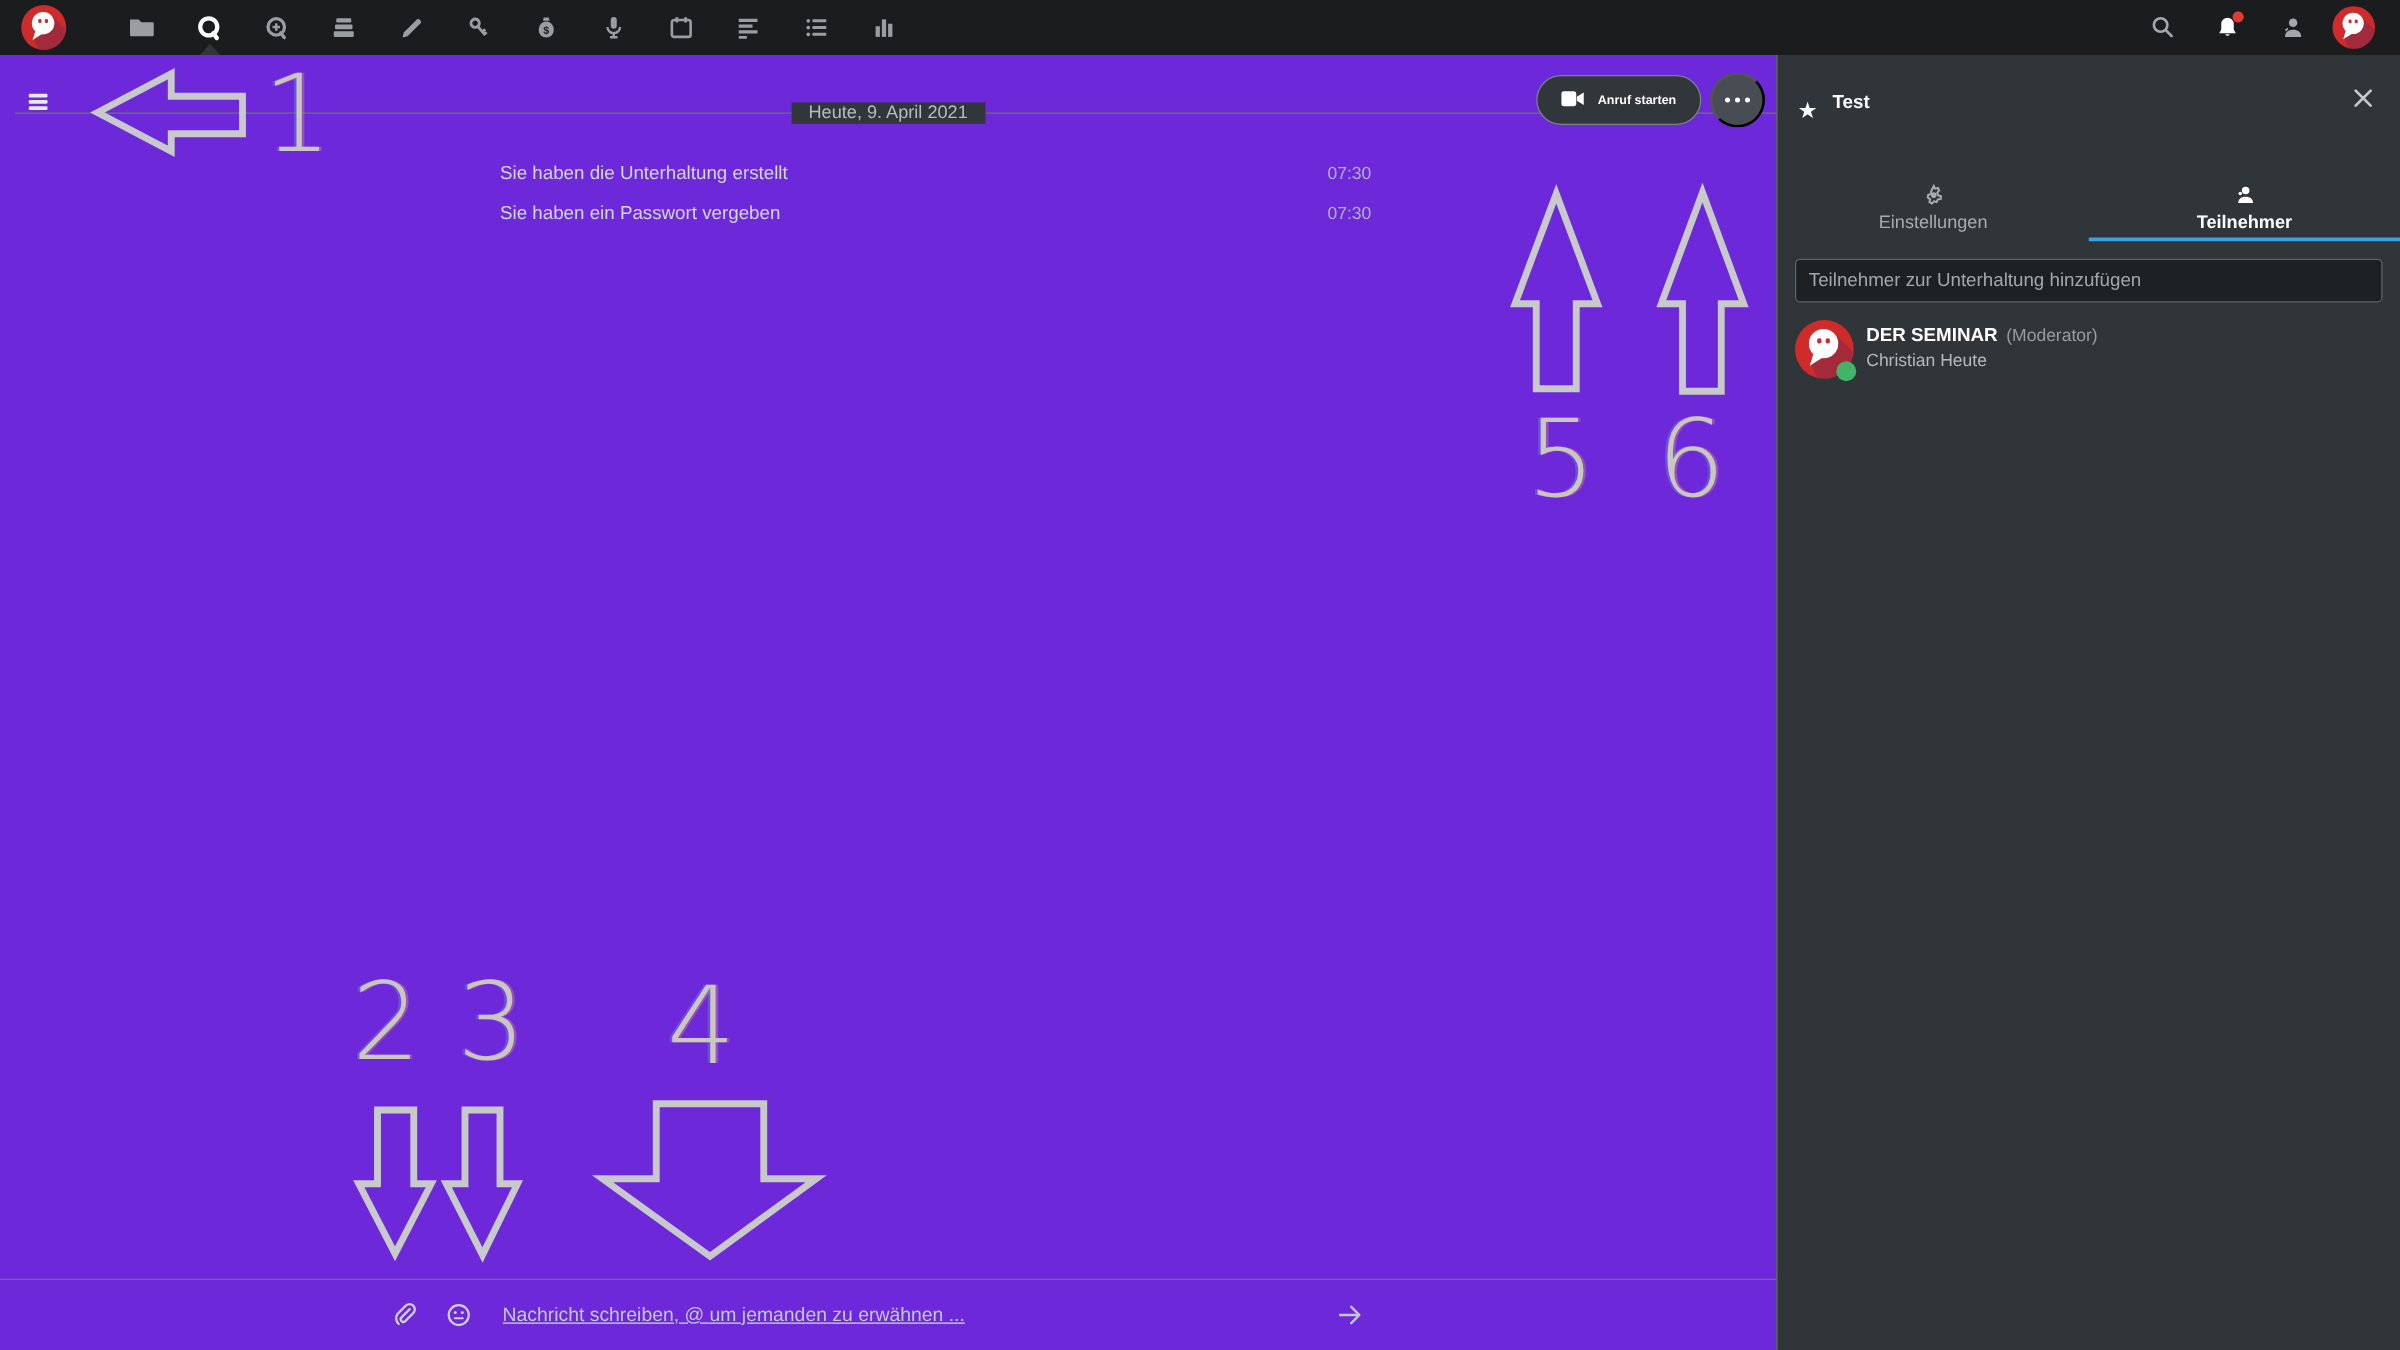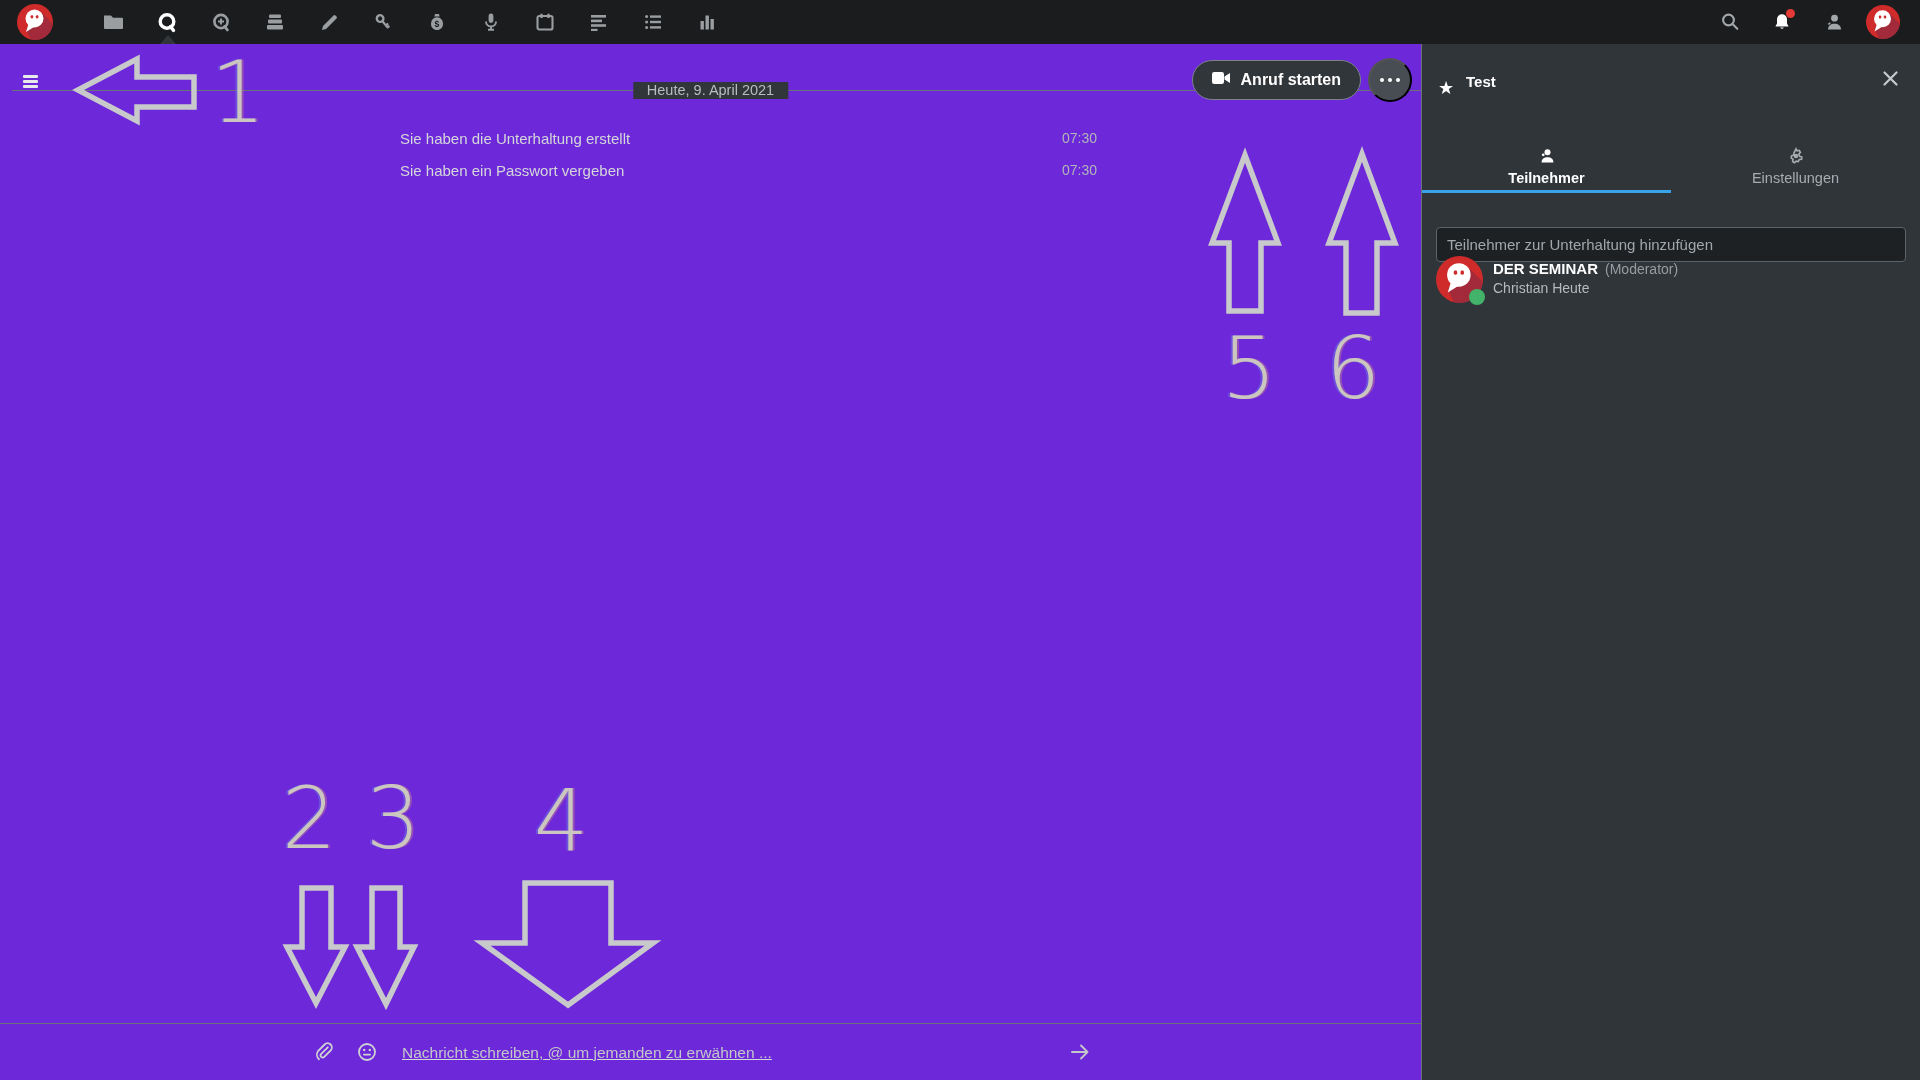--- a/index.html
+++ b/index.html
@@ -21,21 +21,21 @@
   .top-avatar{width:34px;height:34px;margin-left:6px;}
   
   .main{position:absolute;left:0;top:44px;width:1421px;height:1036px;background:#6d28d9;}
   .hamburger{position:absolute;left:23px;top:31px;width:15px;cursor:pointer;}
   .hamburger i{display:block;height:2.5px;margin-bottom:2.5px;background:#e7e9ea;border-radius:1px;}
   .date-line{position:absolute;left:12px;right:0;top:46px;height:1px;background:#6b7277;}
   .date-label{position:absolute;left:50%;top:38px;transform:translateX(-50%);background:#31363b;
     padding:0 14px;color:#b8bcbf;font-size:14.5px;line-height:17px;}
   .call-btn{position:absolute;right:60px;top:16px;height:40px;border:1px solid #7b8288;border-radius:21px;
     background:#31363b;display:flex;align-items:center;gap:10px;padding:0 19px;color:#fff;
-    font-size:16px;font-weight:bold;cursor:pointer;}
+    font-size:10px;font-weight:bold;cursor:pointer;}
   .more-btn{position:absolute;right:9px;top:14px;width:44px;height:44px;border-radius:50%;background:#474d53;
     display:flex;align-items:center;justify-content:center;gap:3.5px;cursor:pointer;}
   .more-btn i{width:4.5px;height:4.5px;border-radius:50%;background:#fff;}
   .messages{position:absolute;left:400px;top:78px;width:697px;}
   .msg-row{display:flex;justify-content:space-between;align-items:center;height:32px;}
   .msg-text{color:#d4d7d9;font-size:15px;}
   .msg-time{color:#b2b6b9;font-size:14px;}
   .composer{position:absolute;left:0;right:0;bottom:0;height:56px;border-top:1px solid #6b7277;}
   .clip-ic{position:absolute;left:312px;top:17px;color:#ced1d3;}
   .emoji-ic{position:absolute;left:356px;top:17px;color:#ced1d3;}
@@ -52,21 +52,21 @@
     justify-content:center;color:#c6c9cb;cursor:pointer;}
   .tabs{position:absolute;left:0;right:0;top:98px;height:51px;display:flex;}
   .tab{flex:1;text-align:center;position:relative;cursor:pointer;color:#a7acb0;}
   .tab .tab-ic{display:block;height:20px;margin:4px auto 3px;}
   .tab .tab-label{font-size:14.5px;}
   .tab.active{color:#fff;}
   .tab.active .tab-label{font-weight:bold;}
   .tab.active::after{content:"";position:absolute;left:0;right:0;bottom:0;height:3px;background:#38a3e6;}
   .add-input{position:absolute;left:14px;top:163px;width:448px;height:33px;background:#1d2124;
     border:1px solid #5d6469;border-radius:4px;padding:0 10px;color:#e5e5e5;font-size:15px;outline:none;
-    font-family:"Liberation Sans",sans-serif;margin-top:20px;}
+    font-family:"Liberation Sans",sans-serif;}
   .add-input::placeholder{color:#a2a7ab;opacity:1;}
   .participant{position:absolute;left:14px;top:212px;display:flex;gap:10px;width:470px;cursor:pointer;}
   .p-avatar{position:relative;width:47px;height:47px;flex:none;}
   .p-avatar .nc-logo{width:47px;height:47px;}
   .status-dot{position:absolute;right:-2px;bottom:-2px;width:16px;height:16px;border-radius:50%;background:#43b36a;}
   .p-lines{padding-top:4px;min-width:0;}
   .p-top{display:flex;align-items:baseline;gap:7px;}
   .p-name{color:#fff;font-size:15px;font-weight:600;}
   .p-role{color:#989da1;font-size:14px;}
   .p-sub{color:#b6babd;font-size:14px;margin-top:3px;}
@@ -274,38 +274,38 @@
   <div class="sidebar">
     <span class="sb-star">★</span>
     <span class="sb-title">Test</span>
     <span class="sb-close">
       <svg width="17" height="17" viewBox="0 0 17 17">
           <path d="M2.5 2.5 L14.5 14.5 M14.5 2.5 L2.5 14.5" stroke="currentColor" stroke-width="2.2" stroke-linecap="round"></path>
         </svg>
     </span>
 
     <div class="tabs">
+      <div class="tab">
+        <span class="tab-ic">
+          <svg width="20" height="20" viewBox="0 0 20 20">
+              <path d="M10 2.8l1 2.1 2.3-.5 1.1 1.9-1.6 1.8.8 2.2 2.2.7-.2 2.2-2.3.3-1 2.1-2.2-.5-1.6 1.7-1.9-1.2.5-2.3-1.9-1.3.4-2.2 2.2-.7.2-2.3z" fill="none" stroke="currentColor" stroke-width="1.6"></path>
+              <circle cx="10" cy="10" r="2.3" fill="currentColor"></circle>
+            </svg>
+        </span>
+        <span class="tab-label">Einstellungen</span>
+      </div>
       <div class="tab active">
         <span class="tab-ic">
           <svg width="20" height="20" viewBox="0 0 20 20">
               <circle cx="10.5" cy="6.3" r="3" fill="currentColor"></circle>
               <path d="M4.6 16.4c0-3.5 2.5-5.1 5.9-5.1s5.9 1.6 5.9 5.1z" fill="currentColor"></path>
               <circle cx="6.2" cy="8.8" r="1.4" fill="currentColor"></circle>
             </svg>
         </span>
         <span class="tab-label">Teilnehmer</span>
-      </div>
-      <div class="tab">
-        <span class="tab-ic">
-          <svg width="20" height="20" viewBox="0 0 20 20">
-              <path d="M10 2.8l1 2.1 2.3-.5 1.1 1.9-1.6 1.8.8 2.2 2.2.7-.2 2.2-2.3.3-1 2.1-2.2-.5-1.6 1.7-1.9-1.2.5-2.3-1.9-1.3.4-2.2 2.2-.7.2-2.3z" fill="none" stroke="currentColor" stroke-width="1.6"></path>
-              <circle cx="10" cy="10" r="2.3" fill="currentColor"></circle>
-            </svg>
-        </span>
-        <span class="tab-label">Einstellungen</span>
       </div>
     </div>
 
     <input type="text" readonly="" class="add-input" placeholder="Teilnehmer zur Unterhaltung hinzufügen" style="">
 
     <div class="participant">
       <span class="p-avatar">
         <span class="nc-logo">
           <svg width="47" height="47" viewBox="0 0 36 36">
             <path d="M24 8 L35 19 V36 H14 L9 25 Z" fill="#7d2947" opacity="0.55"></path>

